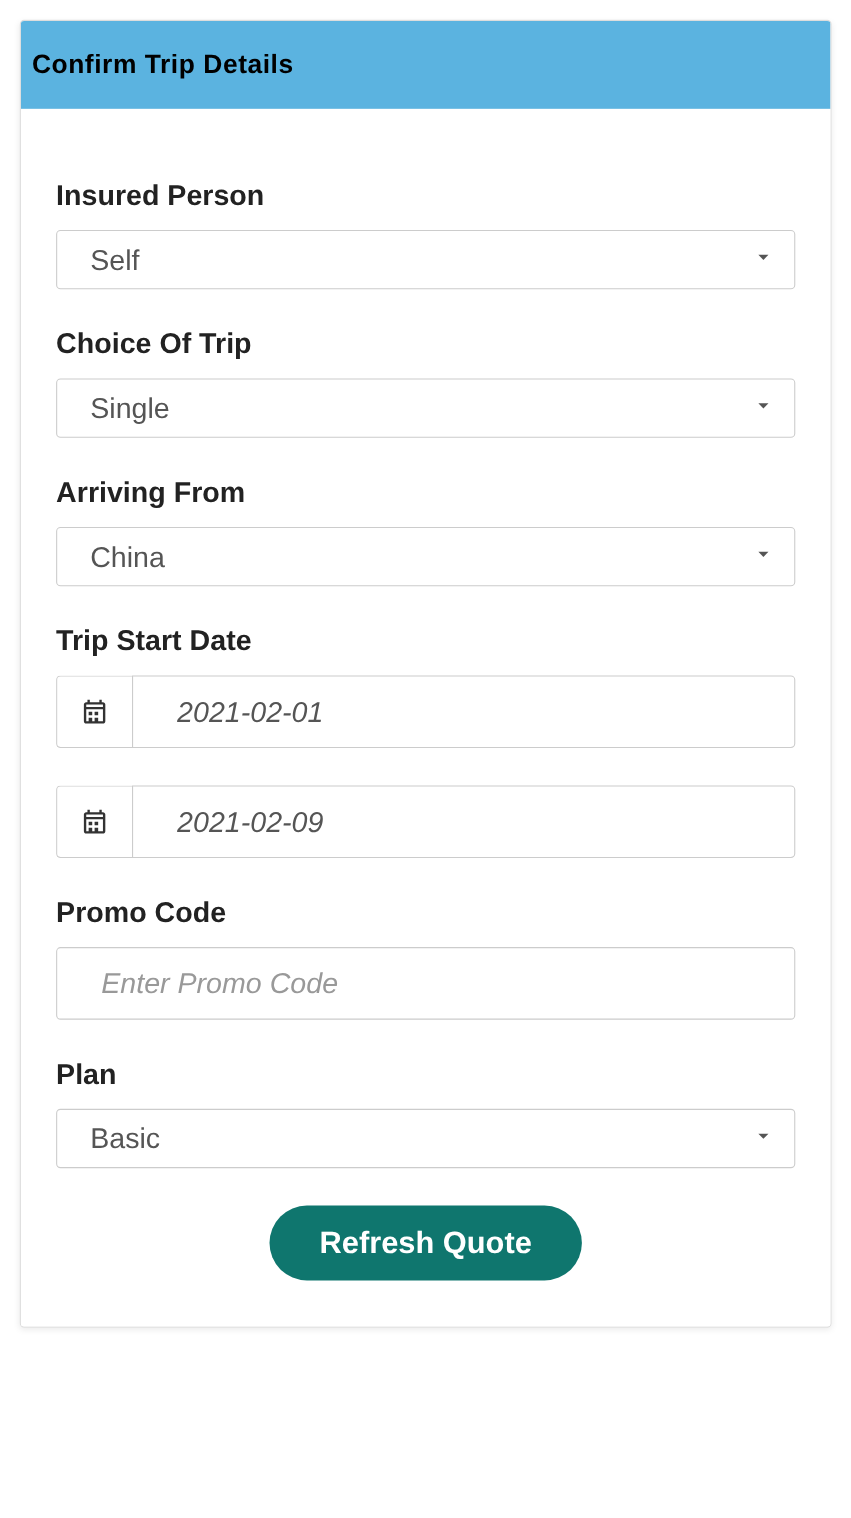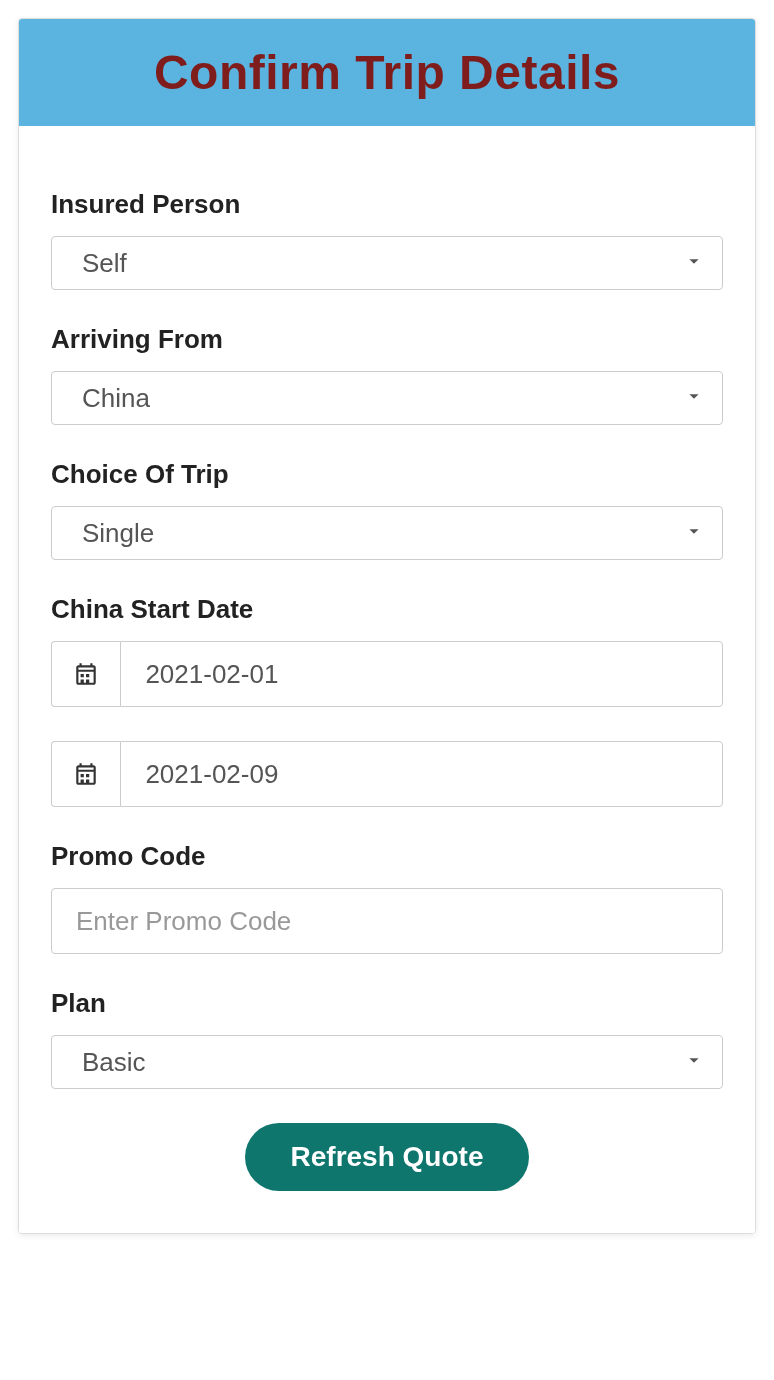--- a/index.html
+++ b/index.html
@@ -10,24 +10,23 @@
       width: 774px;
     }
     .card {
       border: 1px solid #ddd;
       border-radius: 4px;
       box-shadow: 0 2px 6px rgba(0,0,0,0.08);
       overflow: hidden;
     }
     .card-header {
       background: #5bb3e0;
-      color: #7f1d1d;
-      text-align: center;
+      color: #000000;
       padding: 26px 10px;
-      font-size: 48px;
+      font-size: 24px;
       font-weight: 600;
       letter-spacing: 0.5px;
     }
     .card-body {
       padding: 36px 32px 42px;
       background: #fff;
     }
     .form-group {
       margin-bottom: 34px;
       margin-top: 27px;
@@ -74,26 +73,27 @@
       border-radius: 4px 0 0 4px;
       background: #fff;
       display: flex;
       align-items: center;
       justify-content: center;
       color: #333;
     }
     input[type="text"] {
       width: 100%;
       height: 66px;
-      padding: 0 24px;
+      padding: 0 40px;
       font-size: 26px;
       color: #555;
       border: 1px solid #ccc;
       border-radius: 4px;
       background: #fff;
+      font-style: italic;
     }
     .input-group input[type="text"] {
       border-radius: 0 4px 4px 0;
     }
     input::placeholder {
       color: #999;
     }
     .btn-row {
       text-align: center;
       margin-top: 28px;
@@ -129,49 +129,49 @@
         </select>
         <span class="chev">
           <svg viewBox="0 0 24 24" fill="currentColor">
               <path d="M7 10l5 5 5-5z"></path>
             </svg>
         </span>
       </div>
     </div>
 
     <div class="form-group">
+      <label>Choice Of Trip</label>
+      <div class="select-wrap">
+        <select>
+          <option>Single</option>
+        </select>
+        <span class="chev">
+          <svg viewBox="0 0 24 24" fill="currentColor">
+              <path d="M7 10l5 5 5-5z"></path>
+            </svg>
+        </span>
+      </div>
+    </div>
+
+    <div class="form-group">
       <label>Arriving From</label>
       <div class="select-wrap">
         <select>
           <option>China</option>
         </select>
         <span class="chev">
           <svg viewBox="0 0 24 24" fill="currentColor">
               <path d="M7 10l5 5 5-5z"></path>
             </svg>
         </span>
       </div>
     </div>
 
     <div class="form-group">
-      <label>Choice Of Trip</label>
-      <div class="select-wrap">
-        <select>
-          <option>Single</option>
-        </select>
-        <span class="chev">
-          <svg viewBox="0 0 24 24" fill="currentColor">
-              <path d="M7 10l5 5 5-5z"></path>
-            </svg>
-        </span>
-      </div>
-    </div>
-
-    <div class="form-group">
-      <label>China Start Date</label>
+      <label>Trip Start Date</label>
       <div class="input-group">
         <div class="input-addon cal-icon">
           <svg viewBox="0 0 24 24" fill="currentColor">
               <path d="M19 4h-1V2h-2v2H8V2H6v2H5C3.9 4 3 4.9 3 6v14c0 1.1.9 2 2 2h14c1.1 0 2-.9 2-2V6c0-1.1-.9-2-2-2zm0 16H5V10h14v10zM5 8V6h14v2H5zm2 4h3v3H7v-3zm5 0h3v3h-3v-3zm-5 5h3v3H7v-3zm5 0h3v3h-3v-3z"></path>
             </svg>
         </div>
         <input type="text" value="2021-02-01" style="">
       </div>
     </div>
 

